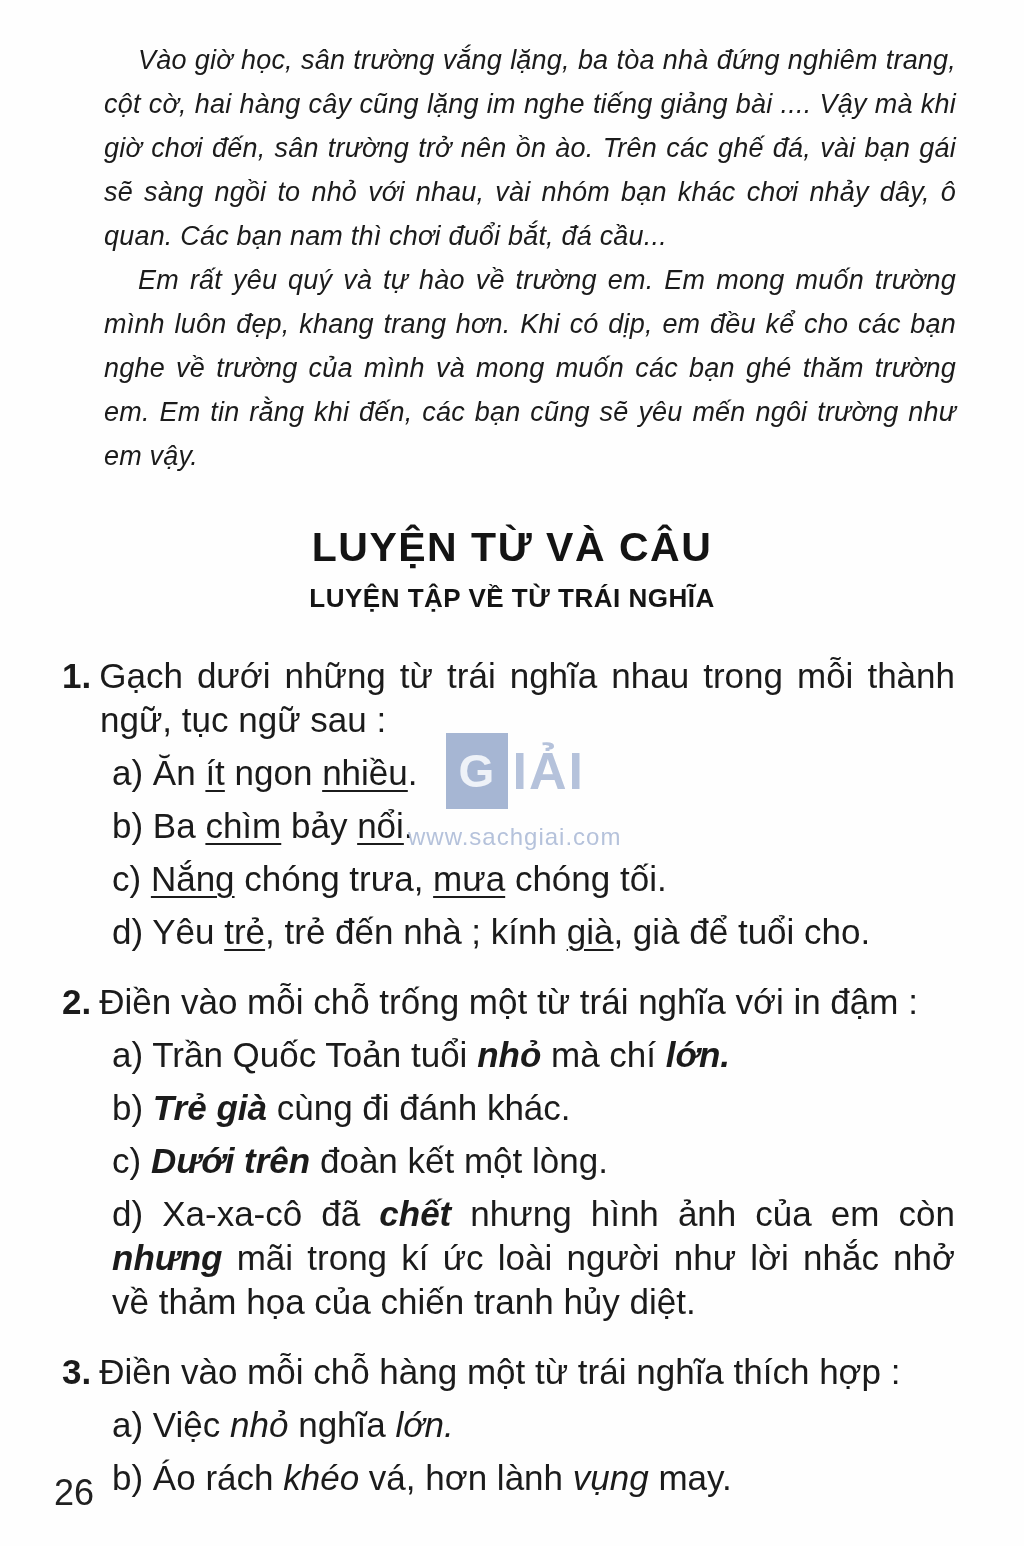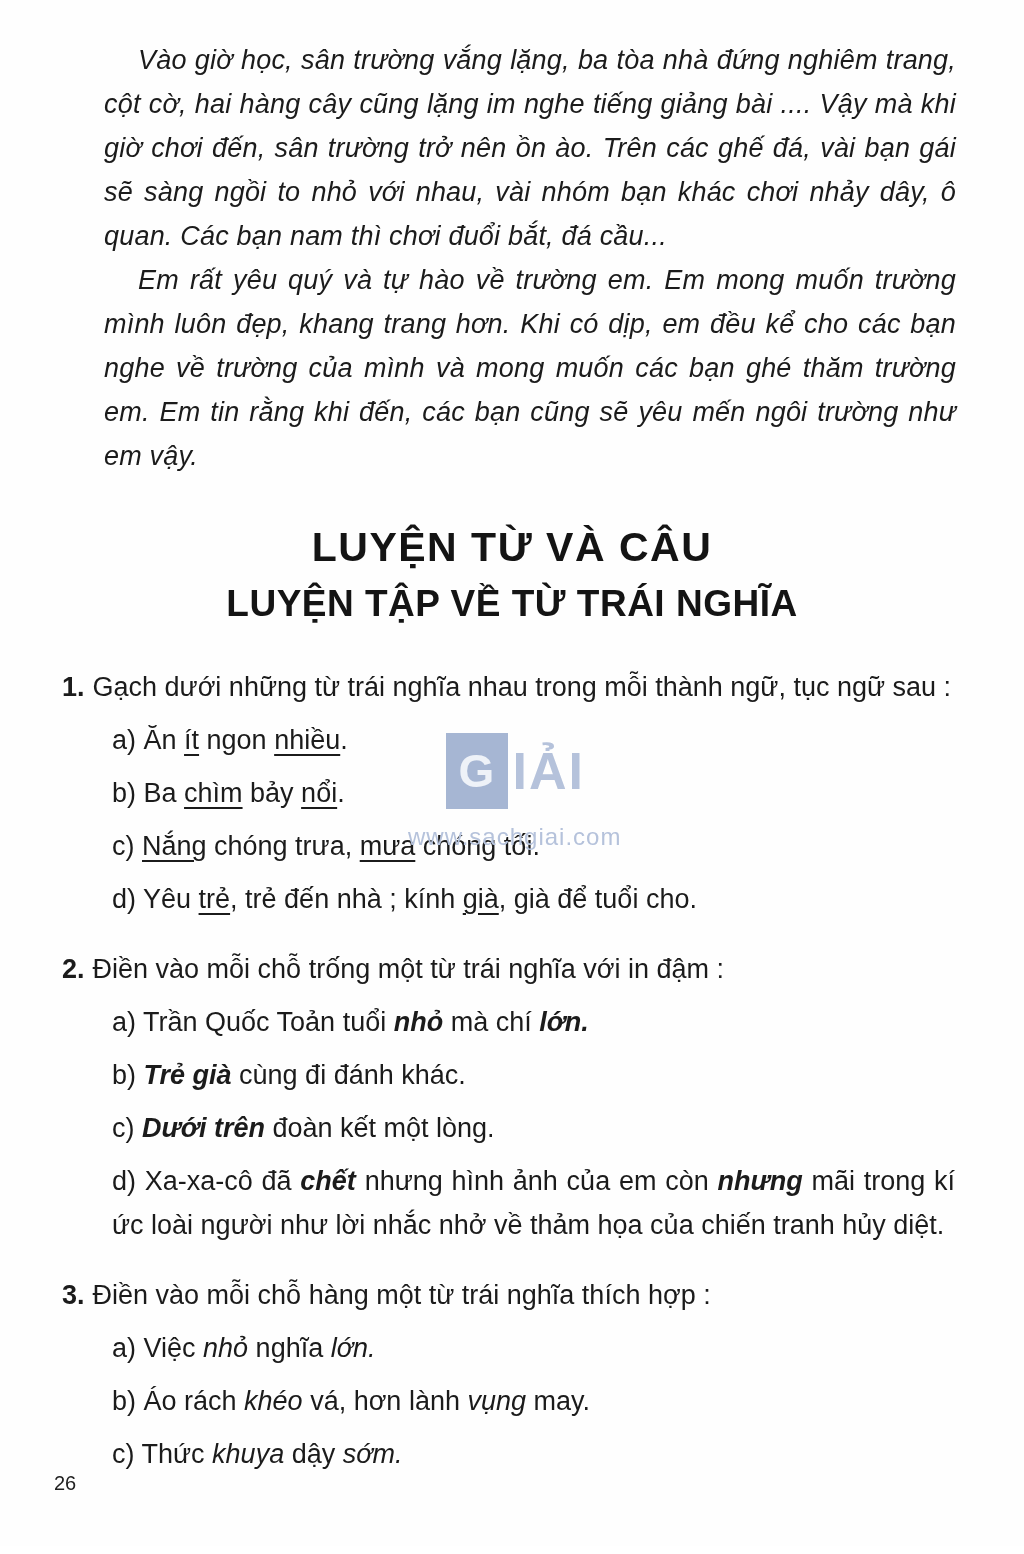--- a/index.html
+++ b/index.html
@@ -28,26 +28,26 @@
     text-align:center;
     font-weight:bold;
     font-size:41px;
     letter-spacing:1.5px;
     color:#141414;
   }
   .section-subtitle {
     margin-top:12px;
     text-align:center;
     font-weight:bold;
-    font-size:37px;
+    font-size:26px;
     letter-spacing:0.5px;
     color:#141414;
   }
   
-  .exercises { margin:40px 69px 0 62px; font-size:27px; }
+  .exercises { margin:40px 69px 0 62px; font-size:35px; }
   .exercise { margin-top:26px; }
   .exercise-prompt {
     padding-left:38px;
     text-indent:-38px;
     text-align:justify;
     line-height:44px;
   }
   .ex-num { font-weight:bold; margin-right:8px; }
   .exercise-items { margin-left:50px; }
   .exercise-item {
@@ -100,21 +100,21 @@
     margin-top:14px;
     font-size:24px;
     font-weight:normal;
     color:#b5c2db;
     letter-spacing:1px;
   }
   
   .page-number {
     position:absolute;
     left:54px; top:1472px;
-    font-size:20px;
+    font-size:36px;
     color:#212121;
   }
 </style>
 </head>
 <body>
 
 <div class="page">
 
   <div class="essay">
     <p>Vào giờ học, sân trường vắng lặng, ba tòa nhà đứng nghiêm trang, cột cờ, hai hàng cây cũng lặng im nghe tiếng giảng bài .... Vậy mà khi giờ chơi đến, sân trường trở nên ồn ào. Trên các ghế đá, vài bạn gái sẽ sàng ngồi to nhỏ với nhau, vài nhóm bạn khác chơi nhảy dây, ô quan. Các bạn nam thì chơi đuổi bắt, đá cầu...</p>
@@ -144,21 +144,20 @@
         <p class="exercise-item"><span>c) </span><span class="seg-bi">Dưới trên</span><span> đoàn kết một lòng.</span></p>
         <p class="exercise-item justify"><span>d) Xa-xa-cô đã </span><span class="seg-bi">chết</span><span> nhưng hình ảnh của em còn </span><span class="seg-bi">nhưng</span><span> mãi trong kí ức loài người như lời nhắc nhở về thảm họa của chiến tranh hủy diệt.</span></p>
       </div>
     </div>
 
     <div class="exercise">
       <p class="exercise-prompt"><span class="ex-num">3.</span><span>Điền vào mỗi chỗ hàng một từ trái nghĩa thích hợp :</span></p>
       <div class="exercise-items">
         <p class="exercise-item"><span>a) Việc </span><span class="seg-i">nhỏ</span><span> nghĩa </span><span class="seg-i">lớn.</span></p>
         <p class="exercise-item"><span>b) Áo rách </span><span class="seg-i">khéo</span><span> vá, hơn lành </span><span class="seg-i">vụng</span><span> may.</span></p>
-        <p class="exercise-item"><span>c) Thức </span><span class="seg-i">khuya</span><span> dậy </span><span class="seg-i">sớm.</span></p>
       </div>
     </div>
 
   </div>
 
   <div class="watermark">
     <div class="wm-row">
         <span class="wm-logo">G</span>
         <span>IẢI</span>
     </div>

